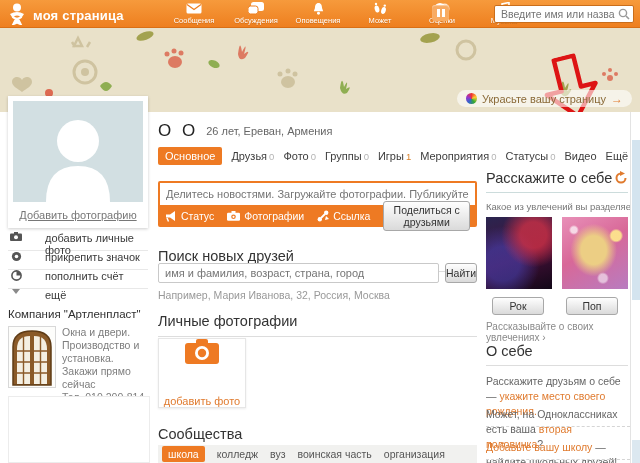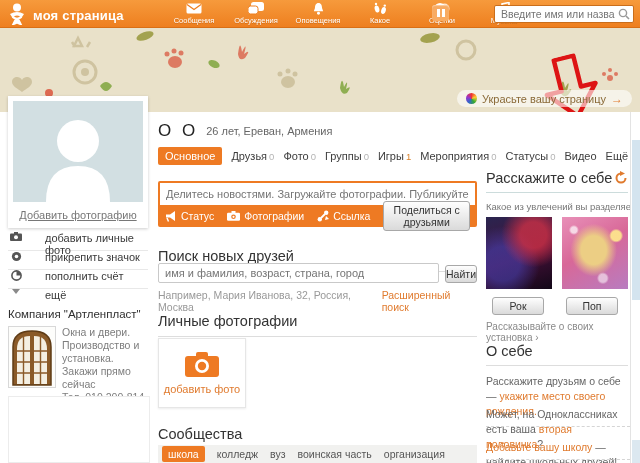--- a/index.html
+++ b/index.html
@@ -65,28 +65,28 @@
   .composer { position:absolute; left:158px; top:181px; width:319px; height:46px;
               background:#ee7a23; border:2px solid #ee7a23; border-radius:2px; }
   .composer input { width:100%; height:22px; border:none; padding:0 6px; font-size:11px; color:#555; font-family:inherit; }
   .composer-bar { height:22px; display:flex; align-items:center; gap:13px; padding:0 5px; color:#fff; }
   .composer-act { display:flex; align-items:center; gap:4px; font-size:10.5px; cursor:pointer; }
   .btn { background:linear-gradient(#fefefe,#dadada); border:1px solid #a8a8a8; border-radius:3px;
          font-size:10.5px; color:#333; padding:2px 0; cursor:pointer; font-family:inherit; }
   .share-btn { margin-left:auto; }
   .sec-head { position:absolute; left:158px; width:319px; font-size:14.5px; color:#333;
               border-bottom:1px solid #ddd; padding-bottom:7px; }
-  .fs-row { position:absolute; left:158px; top:263px; width:319px; display:flex; gap:6px;align-items:flex-end; }
+  .fs-row { position:absolute; left:158px; top:263px; width:319px; display:flex; gap:6px; }
   .fs-row input { flex:1; height:20px; border:1px solid #c9c9c9; border-radius:2px; padding:0 6px; font-size:11px; color:#444; font-family:inherit; }
   .fs-hint { position:absolute; left:158px; top:289px; width:319px; display:flex; justify-content:space-between; }
   .hint-text { font-size:10.5px; color:#999; }
   .adv-link { font-size:10.5px; color:#e07b2f; cursor:pointer; }
   .addphoto-card { position:absolute; left:158px; top:338px; width:88px; height:70px; border:1px solid #e6e6e6;
                    box-shadow:0 1px 2px rgba(0,0,0,.08); display:flex; flex-direction:column; align-items:center;
-                   justify-content:center; gap:6px; cursor:pointer; }
+                   justify-content:space-between; gap:6px; cursor:pointer; }
   .addphoto-label { color:#e07b2f; font-size:11px; }
   .comm-bar { position:absolute; left:158px; top:445px; width:319px; height:18px; background:#f1f1ef;
               display:flex; align-items:center; gap:12px; padding:0 4px; }
   .comm-tab { font-size:10.5px; color:#555; cursor:pointer; white-space:nowrap; }
   .comm-tab.active { background:#ee7a23; color:#fff; padding:2px 6px; border-radius:2px; }
 
   
   .rc-head { position:absolute; left:486px; width:142px; font-size:14.5px; color:#333;
              border-bottom:1px solid #ccdcdc; padding-bottom:6px; }
   .refresh { position:absolute; right:0; top:1px; cursor:pointer; }
@@ -159,21 +159,21 @@
       </div>
       <div class="hdr-item">
         <span class="ic">
           <svg width="14" height="13" viewBox="0 0 14 13">
               <ellipse cx="4" cy="7" rx="2.3" ry="3.6" fill="#fff" transform="rotate(-14 4 7)"></ellipse>
               <circle cx="3" cy="2" r="1.2" fill="#fff"></circle>
               <ellipse cx="10.5" cy="8.5" rx="2.3" ry="3.6" fill="#fff" transform="rotate(14 10.5 8.5)"></ellipse>
               <circle cx="11.8" cy="3.6" r="1.2" fill="#fff"></circle>
             </svg>
         </span>
-        <span class="lbl">Какое</span>
+        <span class="lbl">Может</span>
       </div>
       <div class="hdr-item">
         <span class="ic">
           <svg width="16" height="13" viewBox="0 0 16 13">
               <circle cx="10.5" cy="6.5" r="5" fill="#fff" opacity=".75"></circle>
               <circle cx="6" cy="6.5" r="5.6" fill="#fff"></circle>
               <text x="6" y="9.3" text-anchor="middle" font-size="8" font-weight="bold" fill="#ee7f1f">5</text>
             </svg>
         </span>
         <span class="lbl">Оценки</span>
@@ -387,21 +387,20 @@
     </div>
   </div>
 
   <div class="sec-head" style="top:248px;">Поиск новых друзей</div>
   <div class="fs-row">
     <input type="text" placeholder="имя и фамилия, возраст, страна, город" style="">
     <button class="btn">Найти</button>
   </div>
   <div class="fs-hint">
     <span class="hint-text">Например, Мария Иванова, 32, Россия, Москва</span>
-    <span class="adv-link">Расширенный поиск</span>
   </div>
 
   <div class="sec-head" style="top:313px;">Личные фотографии</div>
   <div class="addphoto-card">
     <svg width="34" height="25" viewBox="0 0 34 25">
       <rect x="0" y="4" width="34" height="21" rx="3" fill="#ee7a23"></rect>
       <rect x="11" y="0" width="12" height="6" rx="2" fill="#ee7a23"></rect>
       <circle cx="17" cy="14" r="7" fill="#fff"></circle>
         <circle cx="17" cy="14" r="4.2" fill="#ee7a23"></circle>
     </svg>
@@ -424,21 +423,21 @@
           <path d="M11.5,7 A4.5,4.5 0 1 1 7,2.5" fill="none" stroke="#e07b2f" stroke-width="2"></path>
           <path d="M6,0 L11,2.5 L6,5 Z" fill="#e07b2f"></path>
         </svg>
     </span>
   </div>
   <div class="rc-q">Какое из увлечений вы разделяете?</div>
   <div class="poll-img rock-photo"></div>
   <div class="poll-img pop-photo"></div>
   <button class="btn poll-btn" style="left:492px;">Рок</button>
   <button class="btn poll-btn" style="left:566px;">Поп</button>
-  <div class="rc-more">Рассказывайте о своих установка ›</div>
+  <div class="rc-more">Рассказывайте о своих увлечениях ›</div>
 
   <div class="rc-head" style="top:343px; border-bottom-color:#ddd;">О себе</div>
 
   <div class="about-item" style="top:374px;">
     <span>Расскажите друзьям о себе — </span><span class="lnk">укажите место своего рождения.</span><span></span>
   </div>
   <div class="about-item" style="top:407px;">
     <span>Может, на Одноклассниках есть ваша </span><span class="lnk">вторая половинка</span><span>?</span>
   </div>
   <div class="about-item" style="top:440px; border-bottom:none;">

